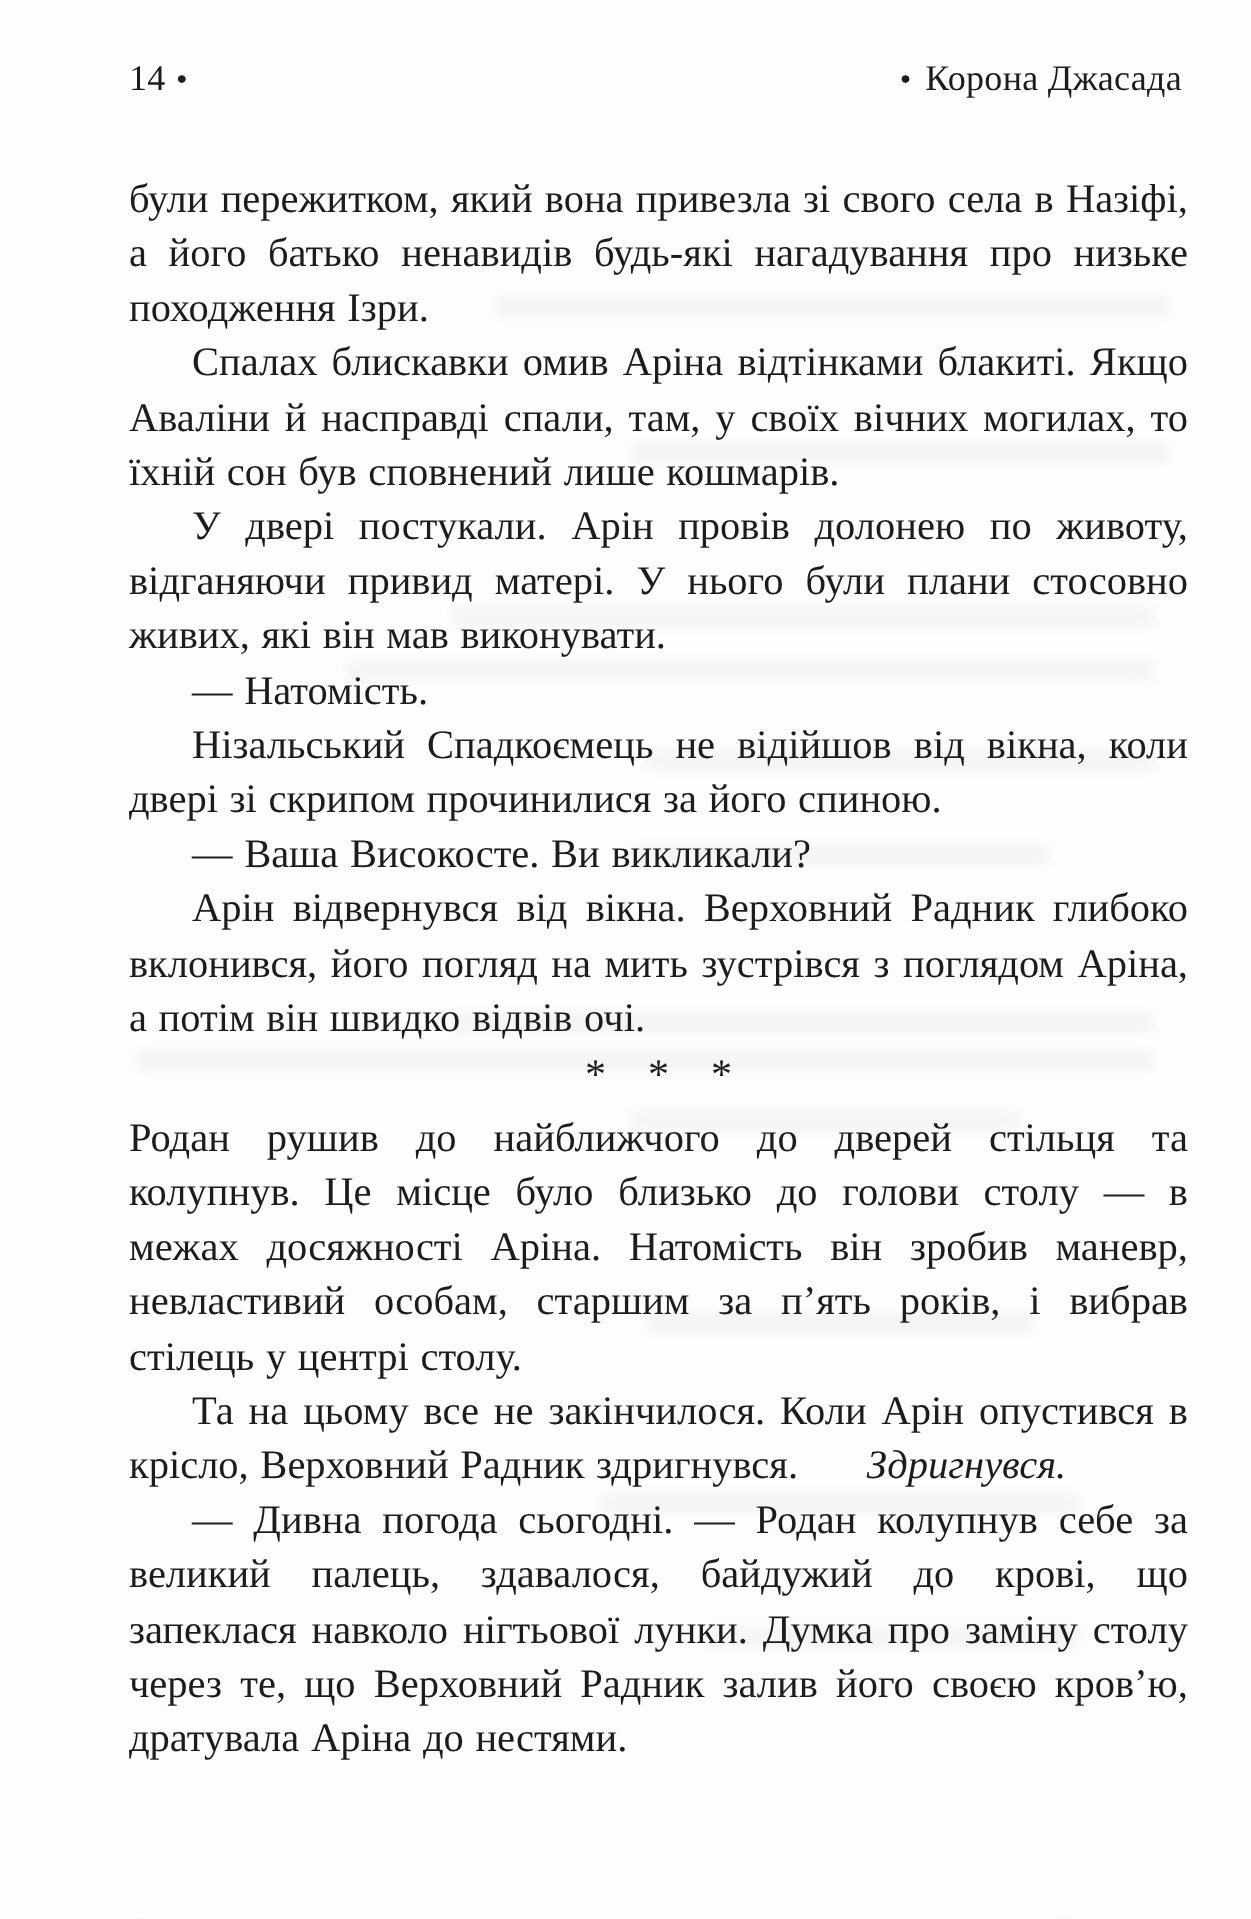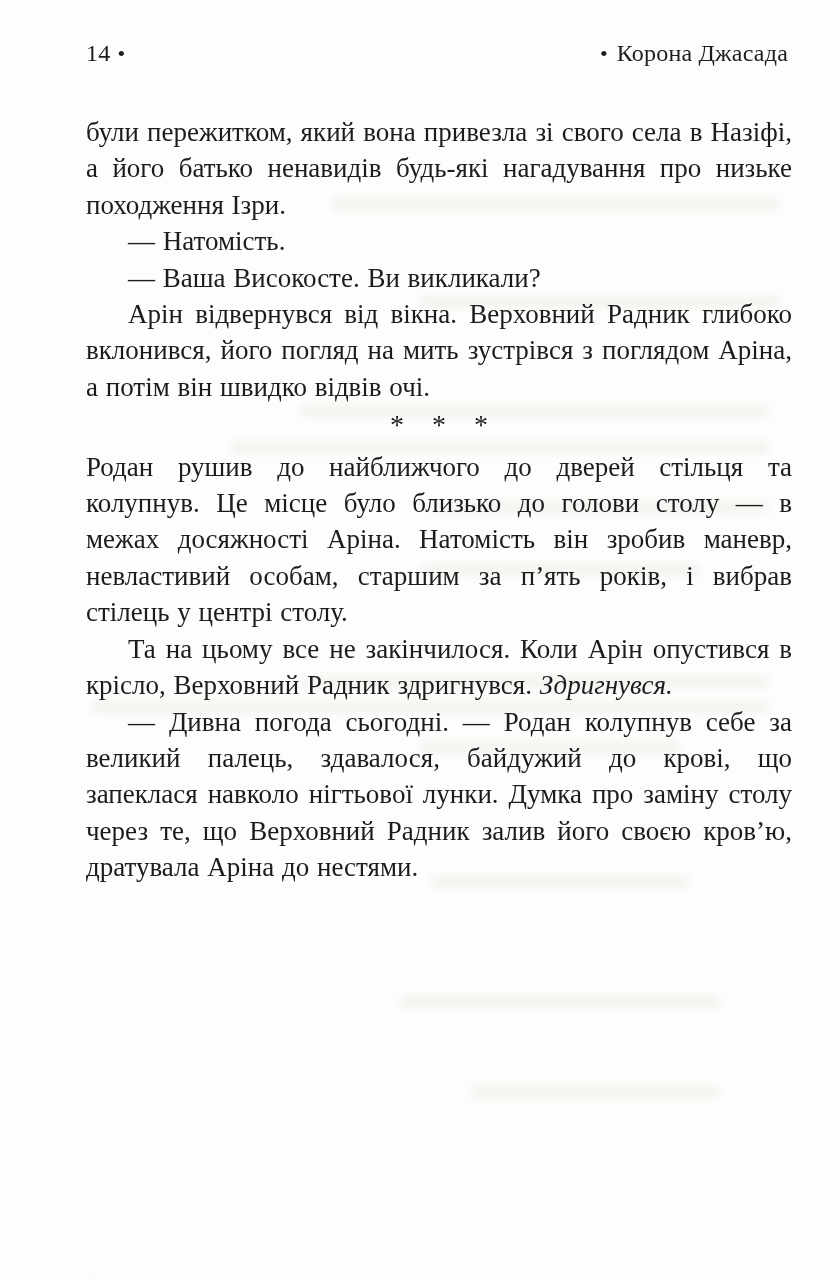--- a/index.html
+++ b/index.html
@@ -42,21 +42,21 @@
   .body-text p.no-indent { text-indent: 0; font-family: Liberation Serif, serif; }
   .scene-break {
     text-align: center;
     text-indent: 0 !important;
     font-size: 28px;
     letter-spacing: 10px;
     padding-left: 10px;    
     margin: 2px 0 5px 0;
     line-height: 36.4px;
   }
-  .ital { font-style: italic; }
+  .ital { font-style: italic; margin-left: 38px; }
   
   .bleed {
     position: absolute;
     height: 14px;
     background: #8a8a86;
     opacity: 0.07;
     filter: blur(3px);
     border-radius: 7px;
     pointer-events: none;
   }
@@ -89,21 +89,24 @@
   <div class="bleed" style="top:995px; left:400px; width:320px;"></div>
   <div class="bleed" style="top:1085px; left:470px; width:250px;"></div>
 
   <div class="page-header">
     <span class="header-left"><span>14</span><span class="dot">•</span></span>
     <span class="header-right"><span class="dot">•</span><span>Корона Джасада</span></span>
   </div>
 
   <div class="body-text">
     <p class="no-indent">були пережитком, який вона привезла зі свого села в Назіфі, а його батько ненавидів будь-які нагадування про низьке походження Ізри.</p>
+    <p>Спалах блискавки омив Аріна відтінками блакиті. Якщо Аваліни й насправді спали, там, у своїх вічних могилах, то їхній сон був сповнений лише кошмарів.</p>
+    <p>У двері постукали. Арін провів долонею по животу, відганяючи привид матері. У нього були плани стосовно живих, які він мав виконувати.</p>
     <p>— Натомість.</p>
+    <p>Нізальський Спадкоємець не відійшов від вікна, коли двері зі скрипом прочинилися за його спиною.</p>
     <p>— Ваша Високосте. Ви викликали?</p>
     <p>Арін відвернувся від вікна. Верховний Радник глибоко вклонився, його погляд на мить зустрівся з поглядом Аріна, а потім він швидко відвів очі.</p>
 
     <p class="scene-break">* * *</p>
 
     <p class="no-indent">Родан рушив до найближчого до дверей стільця та колупнув. Це місце було близько до голови столу — в межах досяжності Аріна. Натомість він зробив маневр, невластивий особам, старшим за п’ять років, і вибрав стілець у центрі столу.</p>
     <p><span>Та на цьому все не закінчилося. Коли Арін опустився в крісло, Верховний Радник здригнувся. </span><span class="ital">Здригнувся.</span></p>
     <p>— Дивна погода сьогодні. — Родан колупнув себе за великий палець, здавалося, байдужий до крові, що запеклася навколо нігтьової лунки. Думка про заміну столу через те, що Верховний Радник залив його своєю кров’ю, дратувала Аріна до нестями.</p>
   </div>
 

